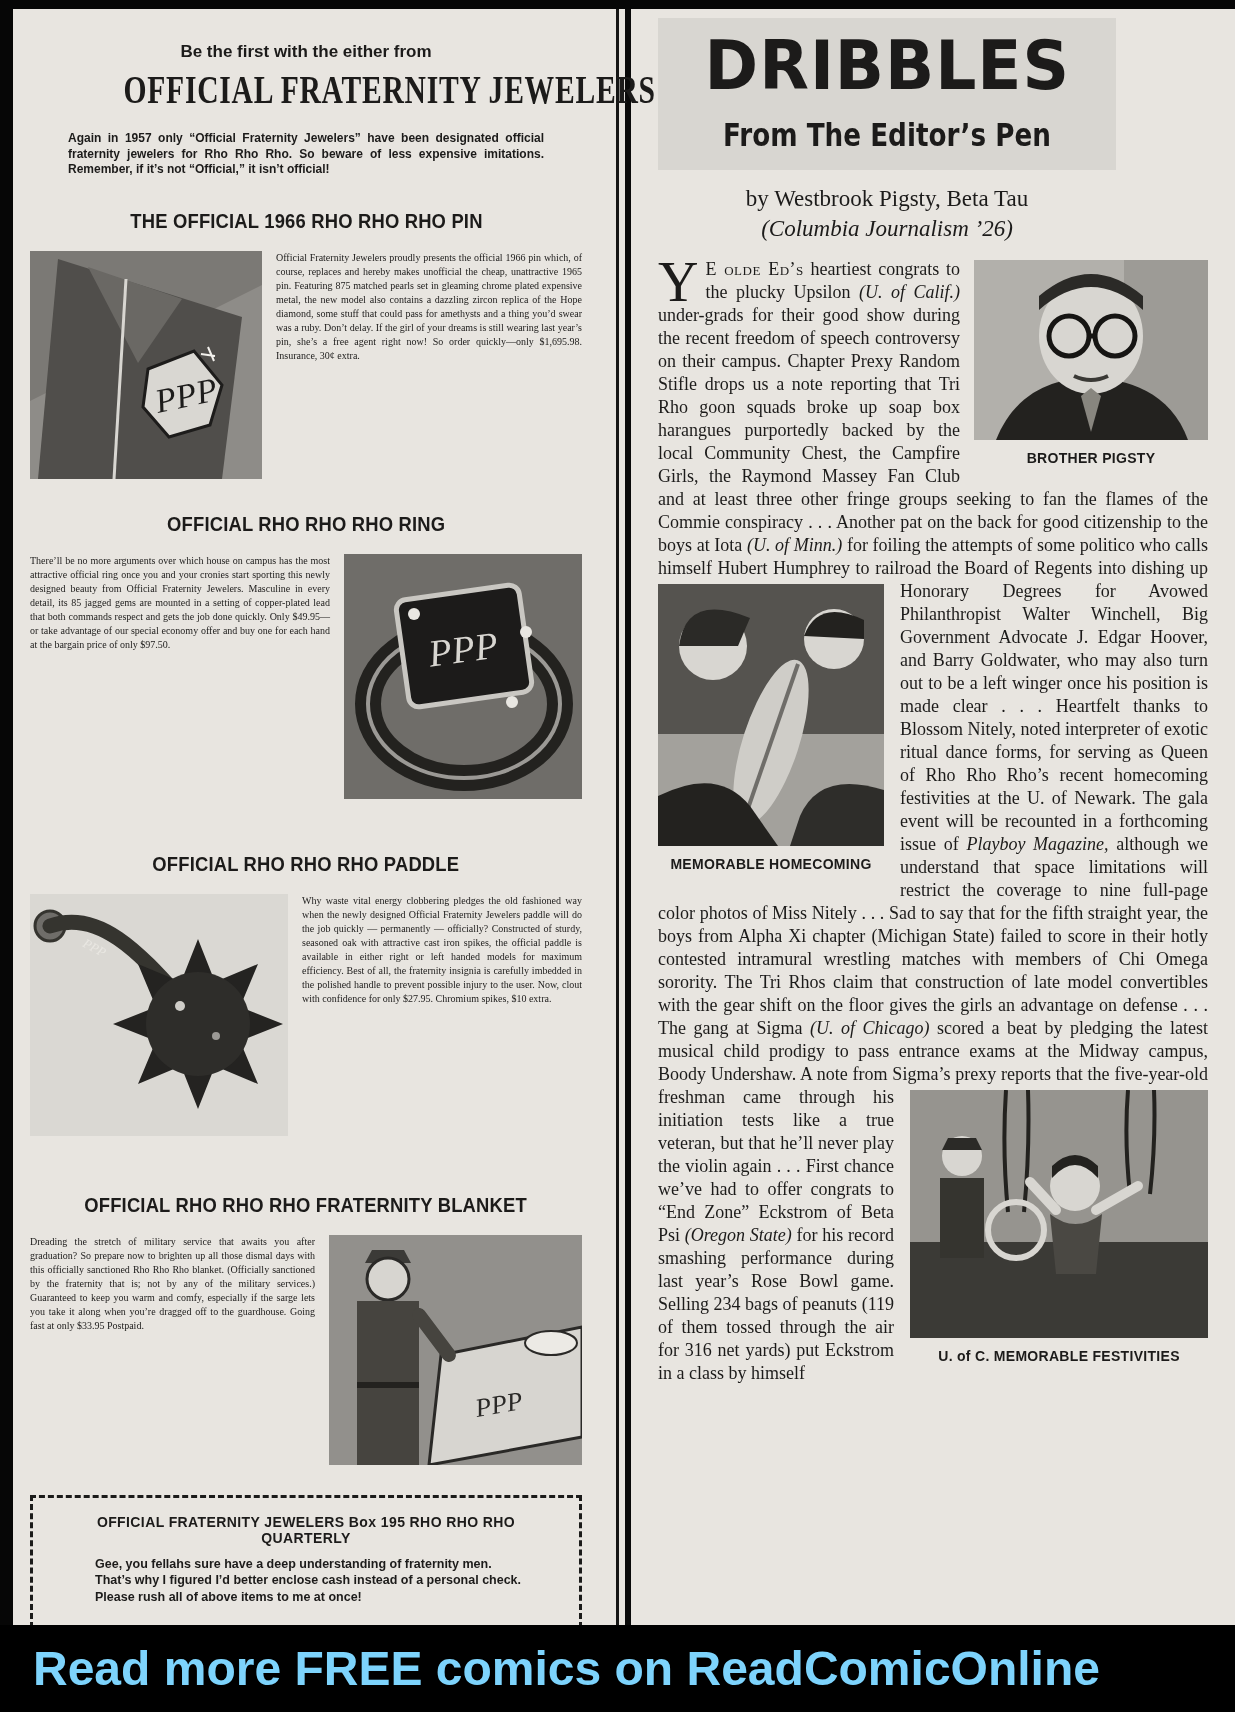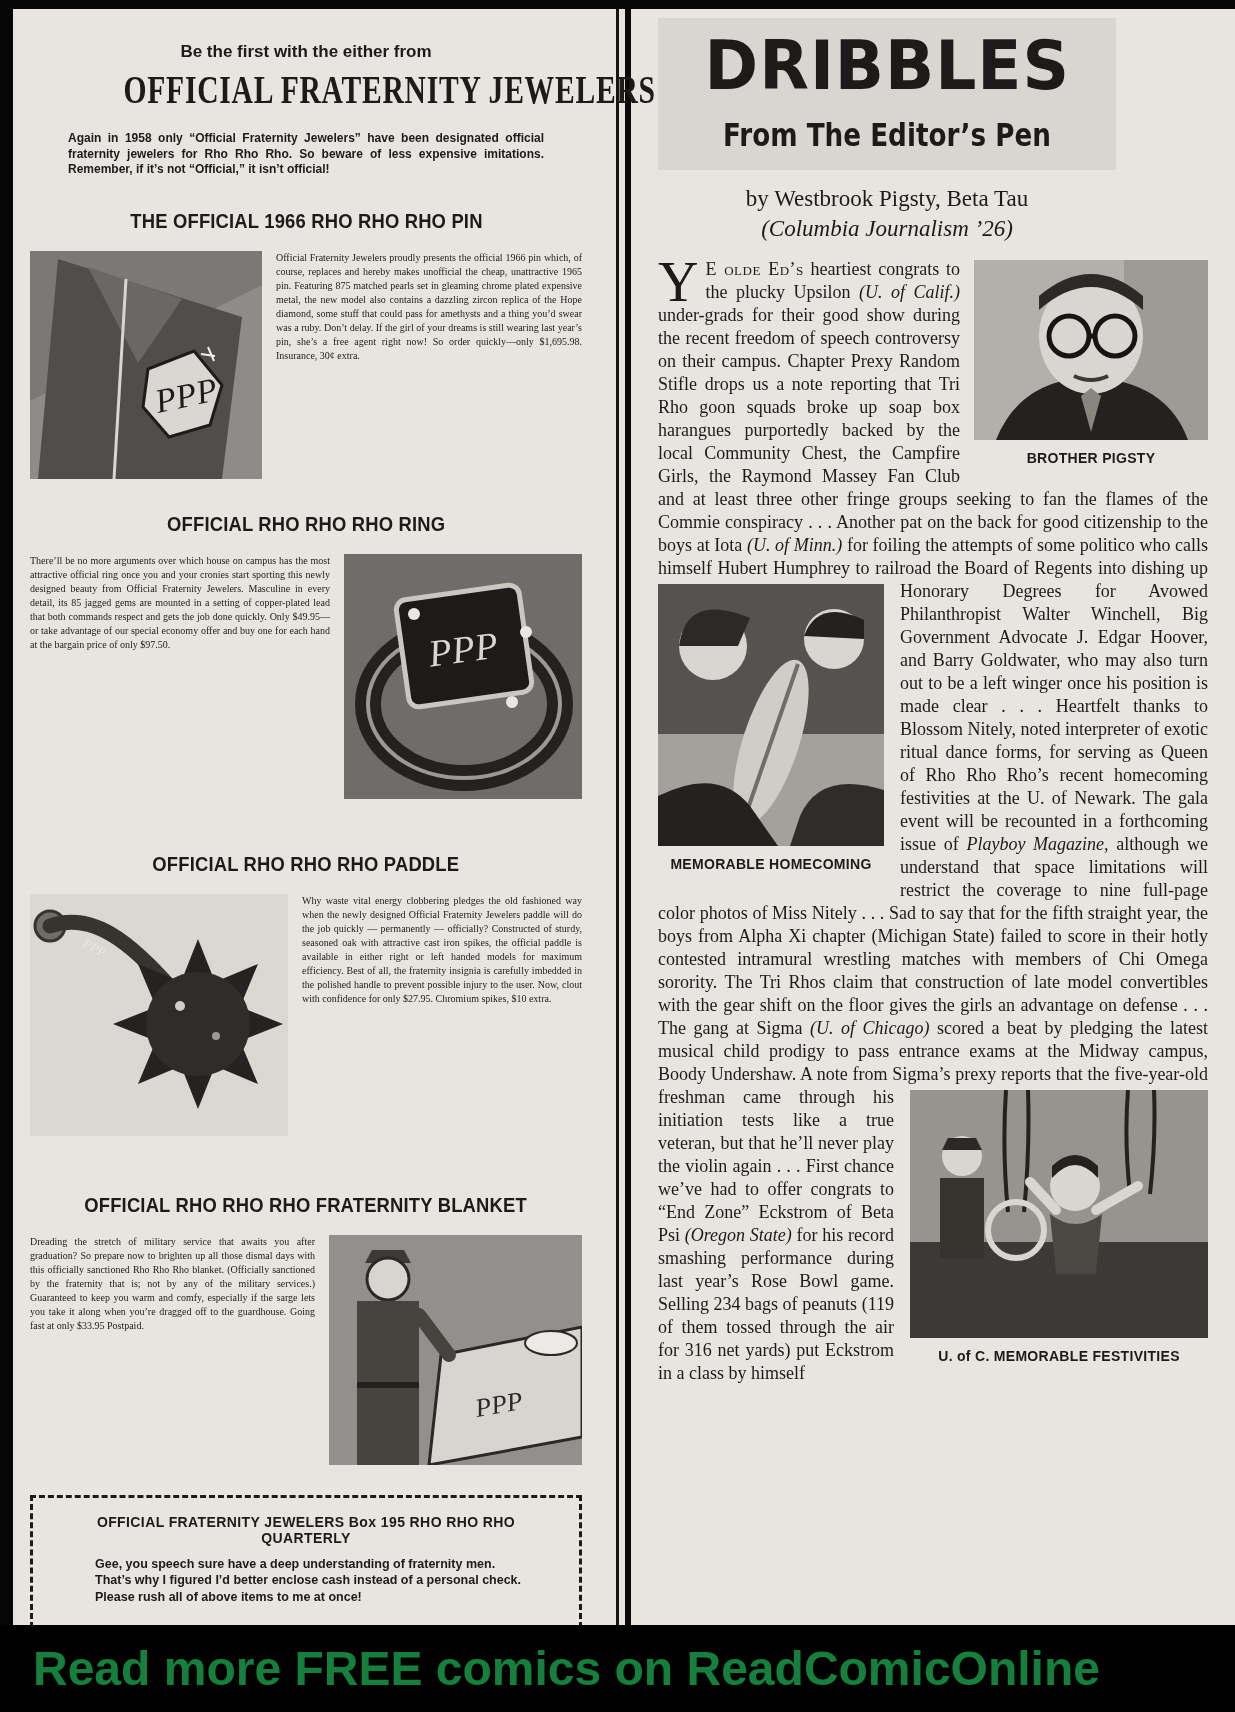--- a/index.html
+++ b/index.html
@@ -59,38 +59,38 @@
   .fig-home{float:left;width:226px;margin:4px 16px 4px 0;}
   .fig-pledge{float:right;width:298px;margin:4px 0 4px 16px;}
   .figimg{line-height:0;}
   .fig-caption{font-family:"Liberation Sans",sans-serif;font-weight:bold;font-size:14px;
                text-align:center;margin-top:7px;letter-spacing:0.3px;}
   .cont{font-style:italic;text-align:center;font-size:20px;margin-top:4px;}
 
   
   .banner{position:absolute;left:0;top:1625px;width:1235px;height:87px;background:#000;
           display:flex;align-items:center;padding-left:33px;box-sizing:border-box;cursor:pointer;}
-  .banner span{font-family:"Liberation Sans",sans-serif;font-weight:bold;font-size:48px;color:#15803d;}
+  .banner span{font-family:"Liberation Sans",sans-serif;font-weight:bold;font-size:48px;color:#7dd3fc;}
 </style>
 </head>
 <body>
 
 <div class="page">
 
   <div class="frame-top"></div>
   <div class="frame-left"></div>
   <div class="divider-thin"></div>
   <div class="divider-thick"></div>
 
   <section class="left-col">
     <div class="tagline">Be the first with the either from</div>
     <div class="masthead-wrap">
       <span class="masthead">OFFICIAL FRATERNITY JEWELERS</span>
     </div>
-    <p class="ad-intro">Again in 1958 only “Official Fraternity Jewelers” have been designated official fraternity jewelers for Rho Rho Rho. So beware of less expensive imitations. Remember, if it’s not “Official,” it isn’t official!</p>
+    <p class="ad-intro">Again in 1957 only “Official Fraternity Jewelers” have been designated official fraternity jewelers for Rho Rho Rho. So beware of less expensive imitations. Remember, if it’s not “Official,” it isn’t official!</p>
 
     <h2 class="ad-heading mt-pin">
       <span class="cond">THE OFFICIAL 1966 RHO RHO RHO PIN</span>
     </h2>
     <div class="ad-sec">
       <div class="ad-img">
         <svg width="232" height="228" viewBox="0 0 232 228">
           <rect width="232" height="228" fill="#8e8c88"></rect>
           <path d="M0 0 H232 V34 L0 150 Z" fill="#7b7975"></path>
           <path d="M28 8 L212 66 L192 228 L8 228 Z" fill="#504e4b"></path>
@@ -157,21 +157,21 @@
           <path d="M28 66 h62 v164 h-62 Z" fill="#46443f"></path>
           <path d="M28 150 h62" stroke="#23221f" stroke-width="6"></path>
           <path d="M90 80 L120 120" stroke="#46443f" stroke-width="14" stroke-linecap="round"></path>
           <text x="148" y="182" font-size="26" font-style="italic" font-family="serif" fill="#2a2927" transform="rotate(-10 148 182)">PPP</text>
         </svg>
       </div>
     </div>
 
     <div class="coupon">
       <div class="coupon-title">OFFICIAL FRATERNITY JEWELERS Box 195 RHO RHO RHO QUARTERLY</div>
-      <p class="coupon-body">Gee, you speech sure have a deep understanding of fraternity men. That’s why I figured I’d better enclose cash instead of a personal check. Please rush all of above items to me at once!</p>
+      <p class="coupon-body">Gee, you fellahs sure have a deep understanding of fraternity men. That’s why I figured I’d better enclose cash instead of a personal check. Please rush all of above items to me at once!</p>
       <div class="coupon-row">
         <span>NAME</span>
         <span class="f-line grow"></span>
         <span>CHAPTER</span>
         <span class="f-line w130"></span>
       </div>
       <div class="coupon-row">
         <span>ADDRESS</span>
         <span class="f-line grow"></span>
         <span>ZIP CODE</span>

